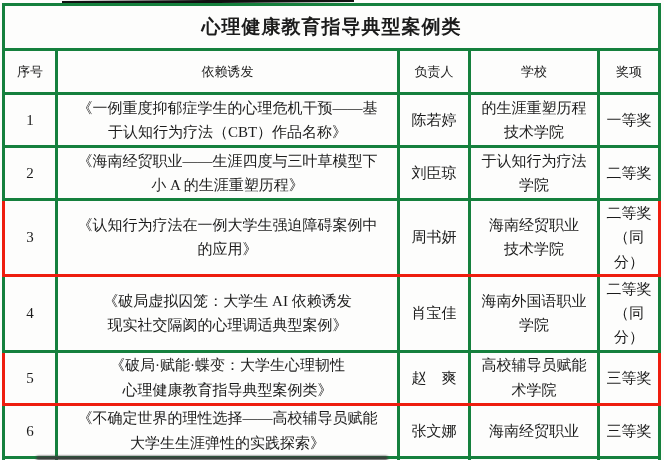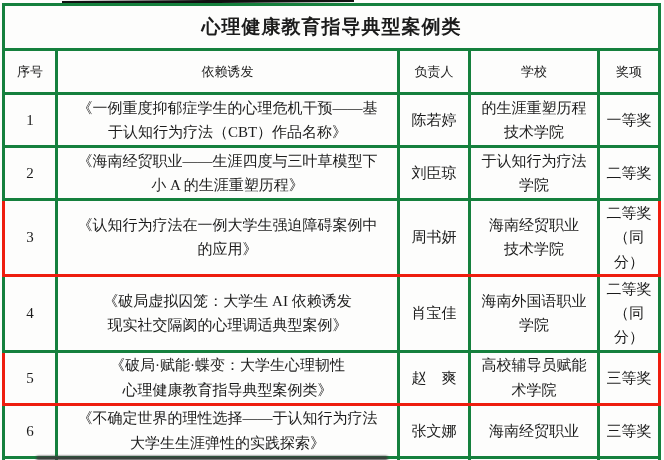--- a/index.html
+++ b/index.html
@@ -125,21 +125,21 @@
         <td>5</td>
         <td>《破局·赋能·蝶变：大学生心理韧性
 心理健康教育指导典型案例类》</td>
         <td>赵　爽</td>
         <td>高校辅导员赋能
 术学院</td>
         <td>三等奖</td>
       </tr>
       <tr>
         <td>6</td>
-        <td>《不确定世界的理性选择——于认知行为疗法
+        <td>《不确定世界的理性选择——高校辅导员赋能
 大学生生涯弹性的实践探索》</td>
         <td>张文娜</td>
         <td>海南经贸职业</td>
         <td>三等奖</td>
       </tr>
       <tr>
         <td>7</td>
         <td>《倾心以待，向光而愈——一例受情感与家庭
 双重困扰引发的心理危机干预个案》</td>
         <td>曹珺芸</td>

